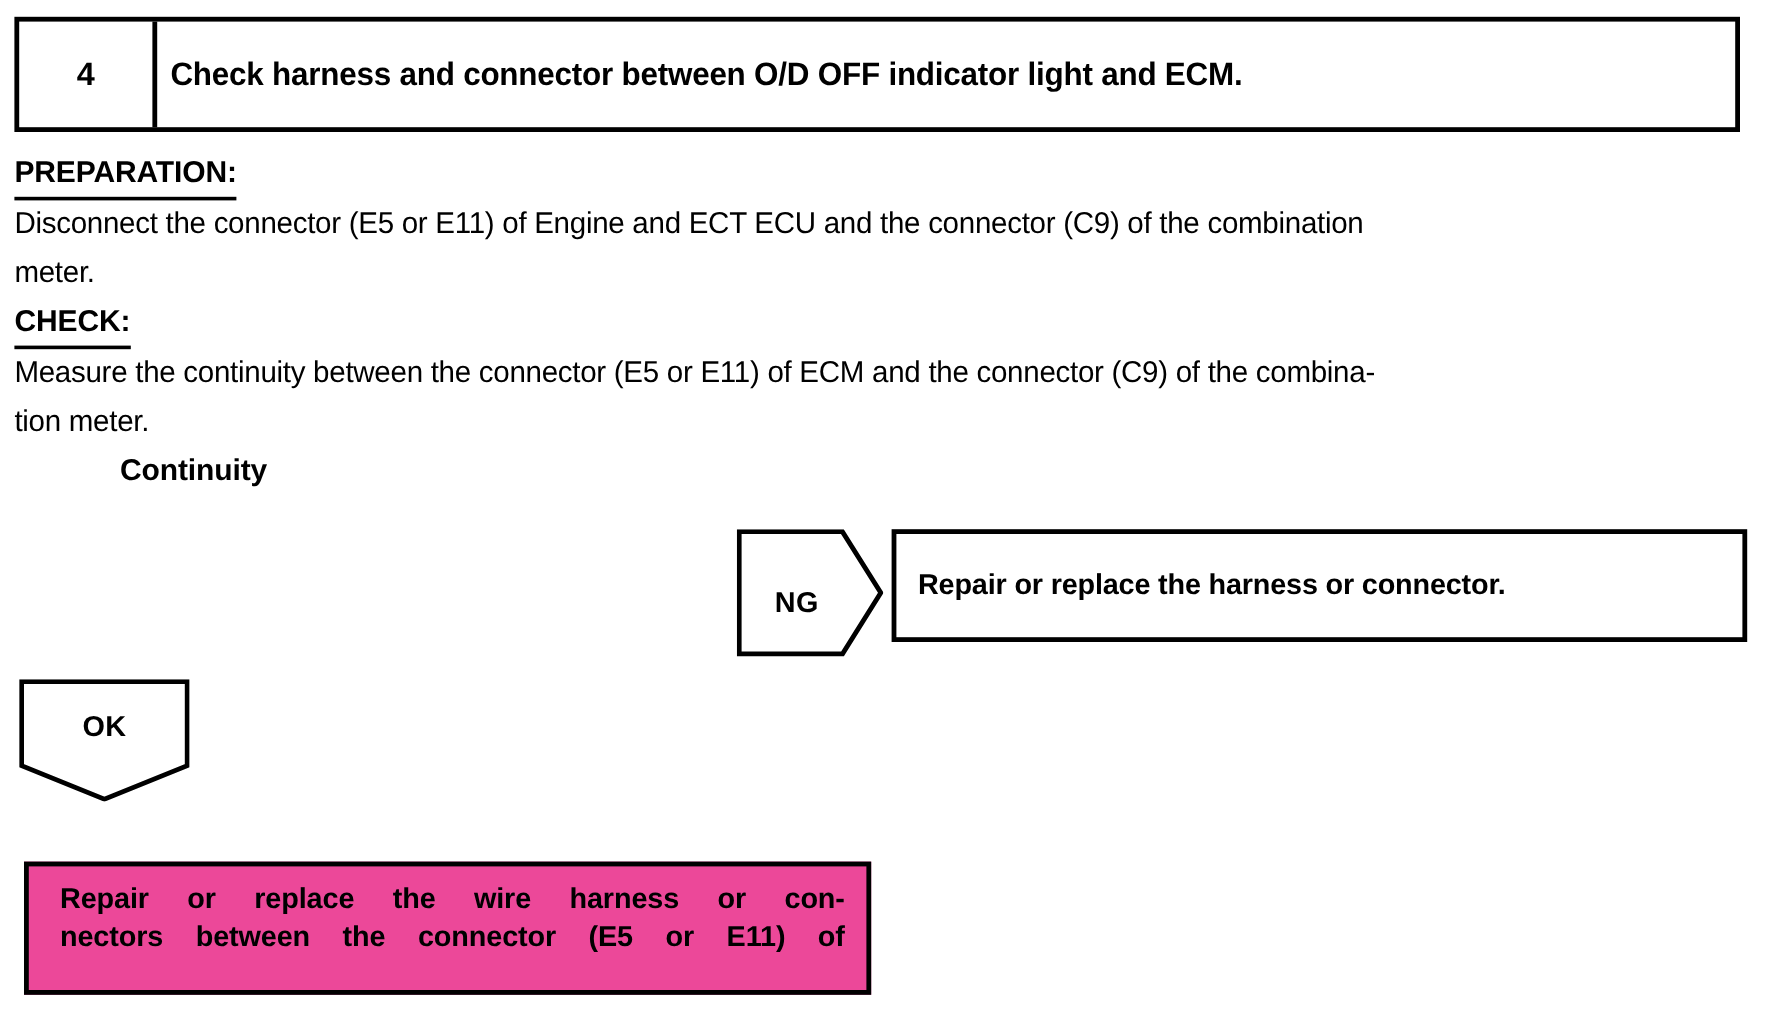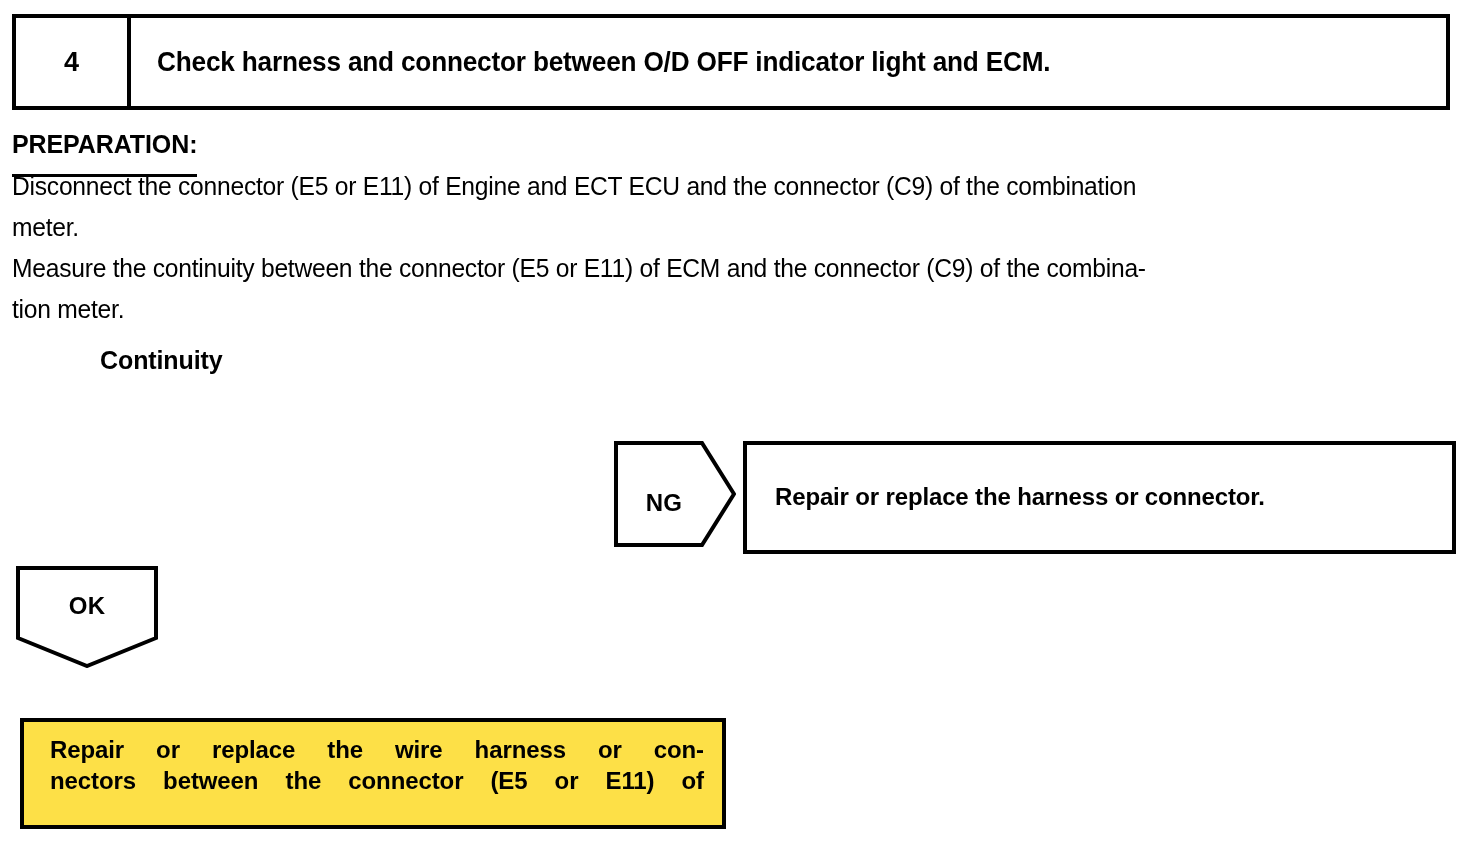--- a/index.html
+++ b/index.html
@@ -42,21 +42,21 @@
   .step-number {
     font-size: 27px;
     font-weight: bold;
     letter-spacing: 0px;
     line-height: 1;
   }
   .step-title-cell {
     flex: 1 1 auto;
     display: flex;
     align-items: center;
-    padding-left: 26px;
+    padding-left: 11px;
     border-radius: 25px;
   }
   .step-title {
     font-size: 27px;
     font-weight: bold;
     letter-spacing: -0.2px;
     line-height: 1.05;
     transform: scaleX(0.97);
     transform-origin: left center;
   }
@@ -67,21 +67,21 @@
     left: 12px;
     top: 124px;
     width: 1448px;
   }
   .sec-heading {
     font-size: 25px;
     font-weight: bold;
     line-height: 40px;
     display: inline-block;
     border-bottom: 3px solid #000;
-    padding-bottom: 10px;
+    padding-bottom: 0px;
     margin-bottom: 15px;
     letter-spacing: -0.1px;
   }
   .sec-heading-row {
     line-height: 42px;
     height: 42px;
   }
   .body-line {
     font-size: 25px;
     font-weight: normal;
@@ -90,21 +90,20 @@
     white-space: nowrap;
     transform: scaleX(0.985);
     transform-origin: left center;
   }
   .ok-value {
     font-size: 25px;
     font-weight: bold;
     line-height: 41px;
     padding-left: 88px;
     letter-spacing: -0.1px;
-    margin-top: 10px;
   }
 
   
   .ng-group {
     position: absolute;
     left: 614px;
     top: 441px;
   }
   .ng-pentagon {
     position: absolute;
@@ -124,27 +123,27 @@
     justify-content: center;
     font-size: 24px;
     font-weight: bold;
     letter-spacing: 0.3px;
   }
   .ng-box {
     position: absolute;
     left: 129px;
     top: 0px;
     width: 713px;
-    height: 113px;
+    height: 94px;
     box-sizing: border-box;
     border: 4px solid #000;
     background: #fff;
     display: flex;
     align-items: center;
-    padding-left: 28px;
+    padding-left: 18px;
   }
   .ng-box-text {
     font-size: 24px;
     font-weight: bold;
     letter-spacing: -0.15px;
     line-height: 1.1;
   }
 
   .ok-group {
     position: absolute;
@@ -177,21 +176,21 @@
 
   
   .result-box {
     position: absolute;
     left: 20px;
     top: 718px;
     width: 706px;
     height: 111px;
     box-sizing: border-box;
     border: 4px solid #000;
-    background: #fde047;
+    background: #ec4899;
     padding: 12px 18px 10px 26px;
   }
   .result-text {
     font-size: 24px;
     font-weight: bold;
     line-height: 31px;
     letter-spacing: -0.1px;
     text-align: justify;
     text-align-last: left;
     hyphens: manual;
@@ -217,20 +216,23 @@
 </div>
 
 <div class="body-block">
 
   <div class="sec-heading-row">
     <span class="sec-heading">PREPARATION:</span>
   </div>
   <div class="body-line">Disconnect the connector (E5 or E11) of Engine and ECT ECU and the connector (C9) of the combination</div>
   <div class="body-line">meter.</div>
 
+  <div class="sec-heading-row">
+    <span class="sec-heading">CHECK:</span>
+  </div>
   <div class="body-line">Measure the continuity between the connector (E5 or E11) of ECM and the connector (C9) of the combina-</div>
   <div class="body-line">tion meter.</div>
 
   <div class="ok-value">Continuity</div>
 
 </div>
 
 <div class="ng-group">
   <svg class="ng-pentagon" viewBox="0 0 122 106" preserveAspectRatio="none">
     <polygon points="2,2 88,2 120,53 88,104 2,104" fill="#ffffff" stroke="#000000" stroke-width="4" stroke-linejoin="miter"></polygon>

